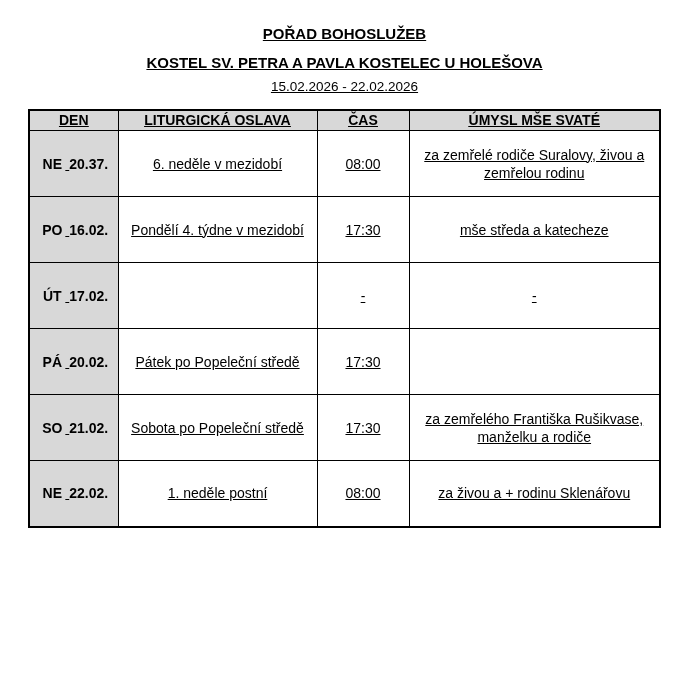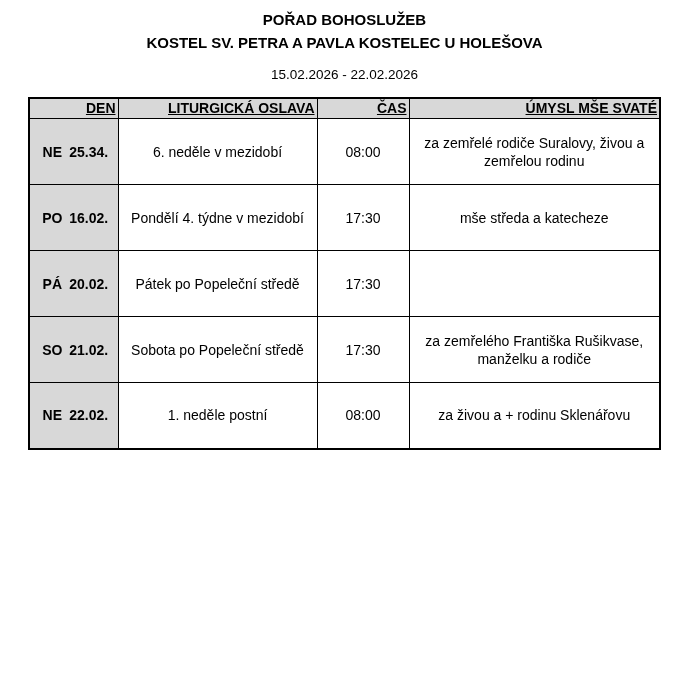--- a/index.html
+++ b/index.html
@@ -13,47 +13,48 @@
   html, body { margin: 0; padding: 0; }
   body {
     background: var(--page_bg);
     color: var(--text);
     font-family: "Liberation Sans", "DejaVu Sans", sans-serif;
   }
   .page {
     width: 689px;
     height: 537px;
     margin: 0 auto;
-    padding-top: 10px;
+    padding-top: 24px;
     background: var(--page_bg);
+    text-decoration: underline;
   }
   .title-block { text-align: center; line-height: 1.35; }
   .title-line1 { font-size: 15px; font-weight: bold; }
-  .title-line2 { font-size: 15px; font-weight: bold; margin-top: 3px; }
-  .title-line3 { font-size: 13.5px; font-weight: normal; margin-top: 12px; }
+  .title-line2 { font-size: 15px; font-weight: bold; margin-top: 9px; }
+  .title-line3 { font-size: 13.5px; font-weight: normal; margin-top: 4px; }
 
   table.schedule {
     border-collapse: collapse;
     table-layout: fixed;
     width: 631px;
     margin: 13px auto 0 auto;
     border: 2px solid var(--border);
   }
   .schedule th, .schedule td {
     border: 1px solid var(--border);
     font-size: 14px;
     overflow: hidden;
   }
   .schedule thead th {
     background: var(--header_bg);
     font-weight: bold;
     text-decoration: underline;
     height: 21px;
     padding: 1px 2px;
-    text-align: right;
+    text-align: center;
     vertical-align: middle;
   }
   .schedule tbody td {
     height: 66px;
     vertical-align: middle;
     text-align: center;
     padding: 2px 6px;
     line-height: 1.3;
   }
   td.day-cell {
@@ -94,34 +95,43 @@
         <th>DEN</th>
         <th>LITURGICKÁ OSLAVA</th>
         <th>ČAS</th>
         <th>ÚMYSL MŠE SVATÉ</th>
       </tr>
     </thead>
     <tbody>
       <tr>
         <td class="day-cell">
           <span class="day-abbrev">NE</span>
-          <span class="day-date">25.34.</span>
+          <span class="day-date">20.37.</span>
         </td>
         <td class="celebration-cell">6. neděle v mezidobí</td>
         <td class="time-cell">08:00</td>
         <td class="intention-cell">za zemřelé rodiče Suralovy, živou a zemřelou rodinu</td>
       </tr>
       <tr>
         <td class="day-cell">
           <span class="day-abbrev">PO</span>
           <span class="day-date">16.02.</span>
         </td>
         <td class="celebration-cell">Pondělí 4. týdne v mezidobí</td>
         <td class="time-cell">17:30</td>
         <td class="intention-cell">mše středa a katecheze</td>
+      </tr>
+      <tr>
+        <td class="day-cell">
+          <span class="day-abbrev">ÚT</span>
+          <span class="day-date">17.02.</span>
+        </td>
+        <td class="celebration-cell"></td>
+        <td class="time-cell">-</td>
+        <td class="intention-cell">-</td>
       </tr>
       <tr>
         <td class="day-cell">
           <span class="day-abbrev">PÁ</span>
           <span class="day-date">20.02.</span>
         </td>
         <td class="celebration-cell">Pátek po Popeleční středě</td>
         <td class="time-cell">17:30</td>
         <td class="intention-cell"></td>
       </tr>

